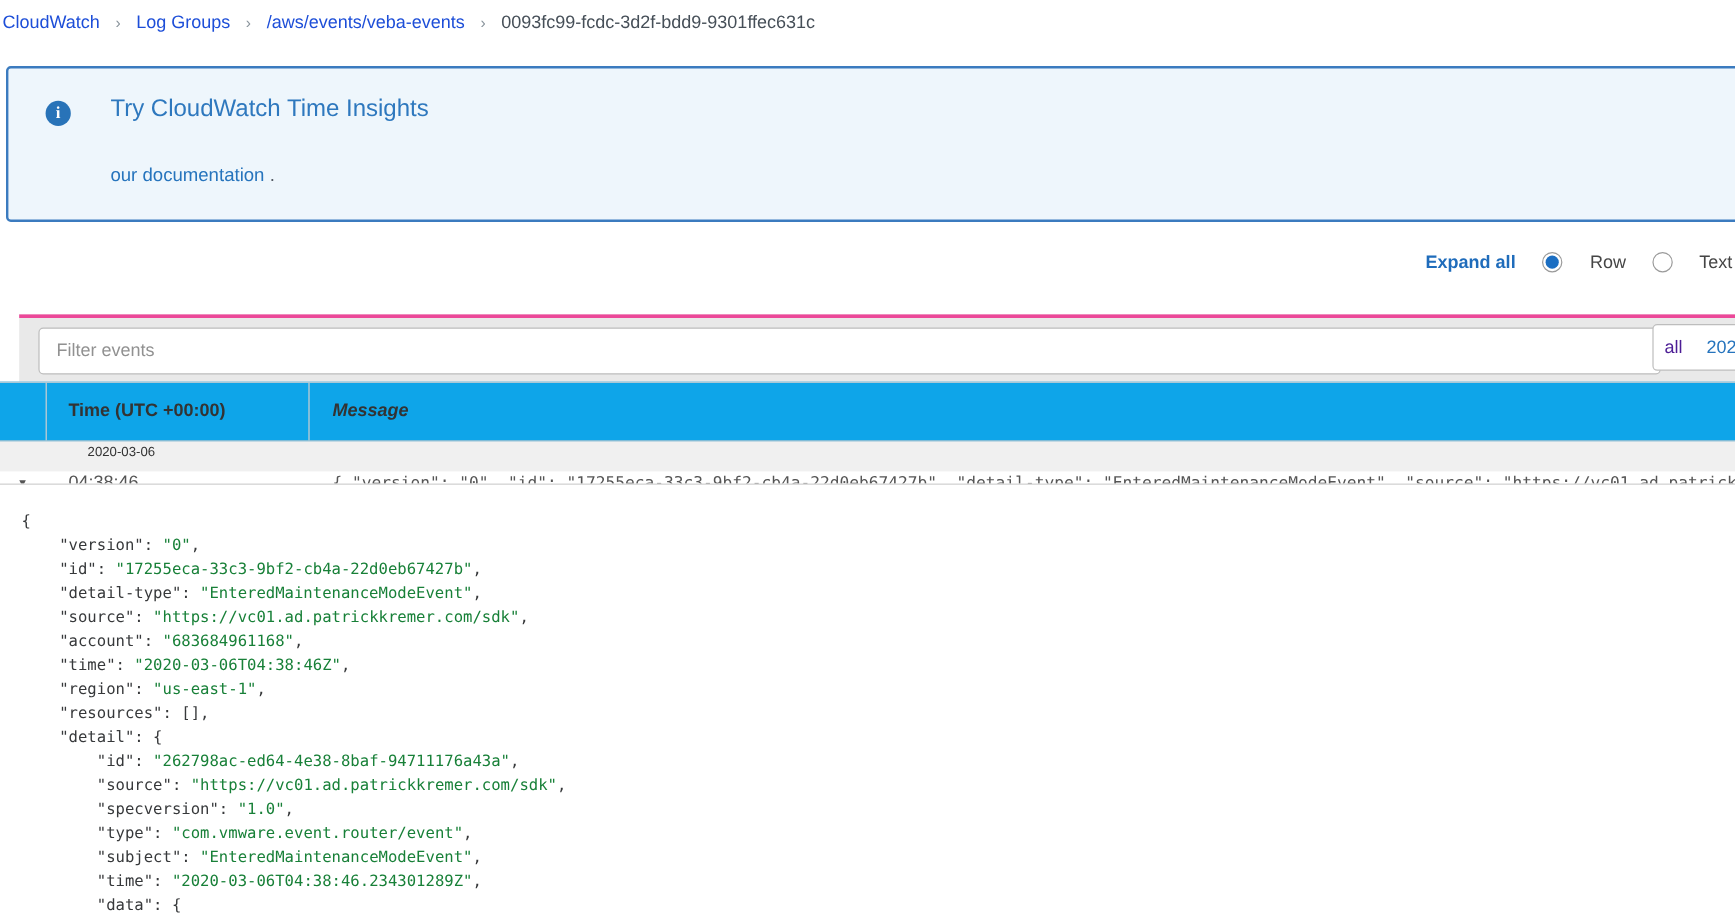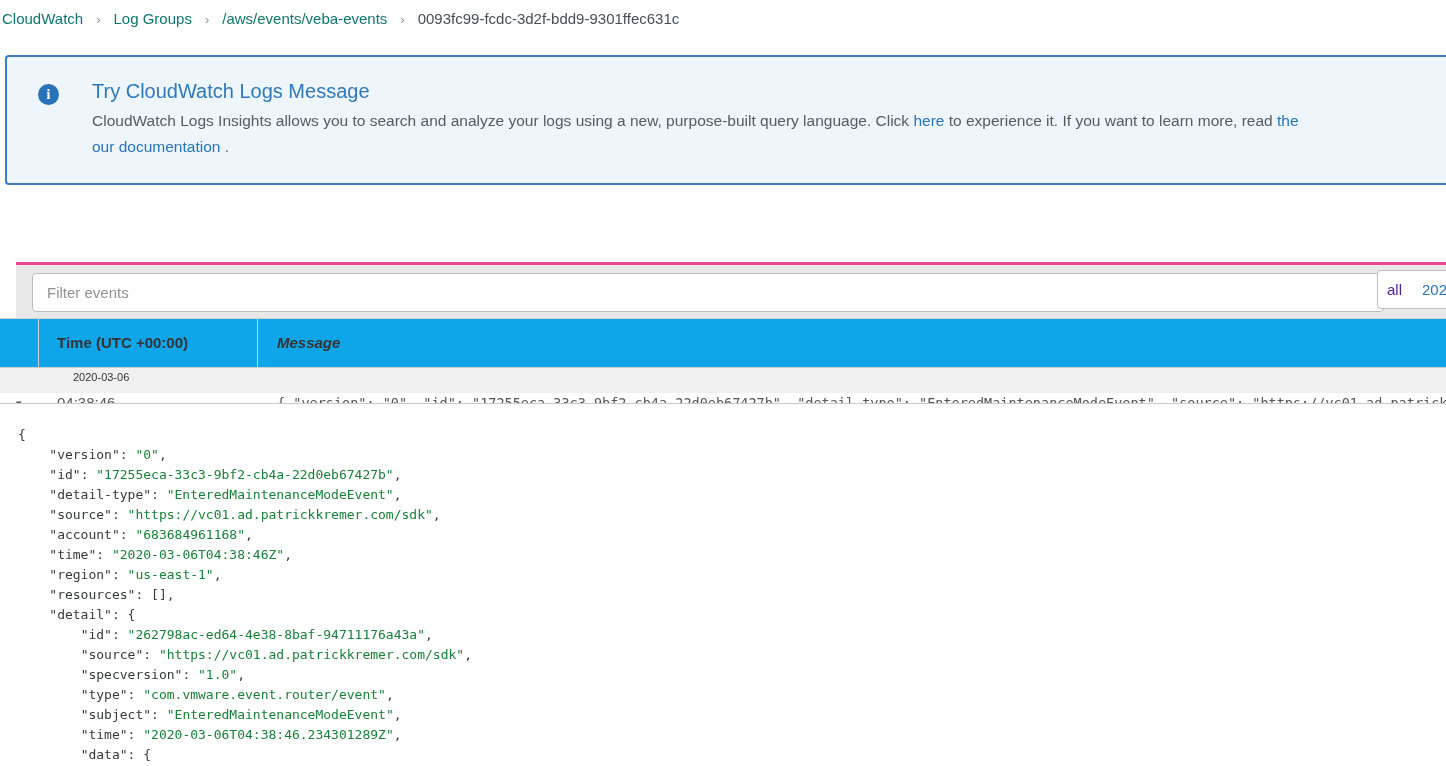--- a/index.html
+++ b/index.html
@@ -3,21 +3,21 @@
 <meta charset="utf-8">
 <style>
   * { margin:0; padding:0; box-sizing:border-box; }
   html,body { width:1446px; height:766px; overflow:hidden; background:#fff;
               font-family:"Liberation Sans", sans-serif; }
   .abs { position:absolute; }
   #stage { position:relative; width:1446px; height:766px; overflow:hidden; background:#fff; }
 
   
   #breadcrumb { left:2px; top:10px; font-size:15px; white-space:nowrap; }
-  .bc-item.link { color:#0f766e; cursor:pointer; }
+  .bc-item.link { color:#1d4ed8; cursor:pointer; }
   .bc-item.current { color:#464f58; }
   .bc-sep { color:#8a949c; margin:0 13px; font-size:13px; }
 
   
   #banner { left:5px; top:55px; width:1557px; height:130px; background:#eef6fc;
             border:2px solid #3b7bbf; border-radius:4px; }
   #banner-icon { left:31px; top:27px; width:21px; height:21px; border-radius:50%;
                  background:#2873b8; color:#fff; display:flex; align-items:center;
                  justify-content:center; font-size:14px; font-weight:bold;
                  font-family:"Liberation Serif", serif; }
@@ -88,29 +88,35 @@
 </style>
 </head>
 <body>
 
 <div id="stage">
 
   <nav id="breadcrumb" class="abs"><span class="bc-item link">CloudWatch</span><span class="bc-sep">›</span><span class="bc-item link">Log Groups</span><span class="bc-sep">›</span><span class="bc-item link">/aws/events/veba-events</span><span class="bc-sep">›</span><span class="bc-item current">0093fc99-fcdc-3d2f-bdd9-9301ffec631c</span></nav>
 
   <div id="banner" class="abs">
     <div id="banner-icon" class="abs">i</div>
-    <div id="banner-title" class="abs">Try CloudWatch Logs Message</div>
-    <div id="banner-line1" class="abs banner-line">
-      <span>CloudWatch Logs Insights allows you to search and analyze your logs using a new, purpose-built query language. Click </span><span class="inline-link">here</span><span> to experience it. If you want to learn more, read </span><span class="inline-link">the</span>
-    </div>
+    <div id="banner-title" class="abs">Try CloudWatch Time Insights</div>
     <div id="banner-line2" class="abs banner-line">
       <span class="inline-link">our documentation</span><span> .</span>
     </div>
   </div>
 
+  <div id="controls" class="abs">
+    <span id="expand-all">Expand all</span>
+    <span id="radio-row" class="radio">
+      <span class="dot"></span>
+    </span>
+    <span id="row-label" class="ctrl-label">Row</span>
+    <span id="radio-text" class="radio"></span>
+    <span id="text-label" class="ctrl-label">Text</span>
+  </div>
 
   <div id="filter-bar" class="abs">
     <input id="filter-input" type="text" placeholder="Filter events" style="">
   </div>
   <div id="range-box" class="abs">
     <span id="range-all">all</span>
     <span id="range-date">202</span>
   </div>
 
   <div id="table-header" class="abs">

